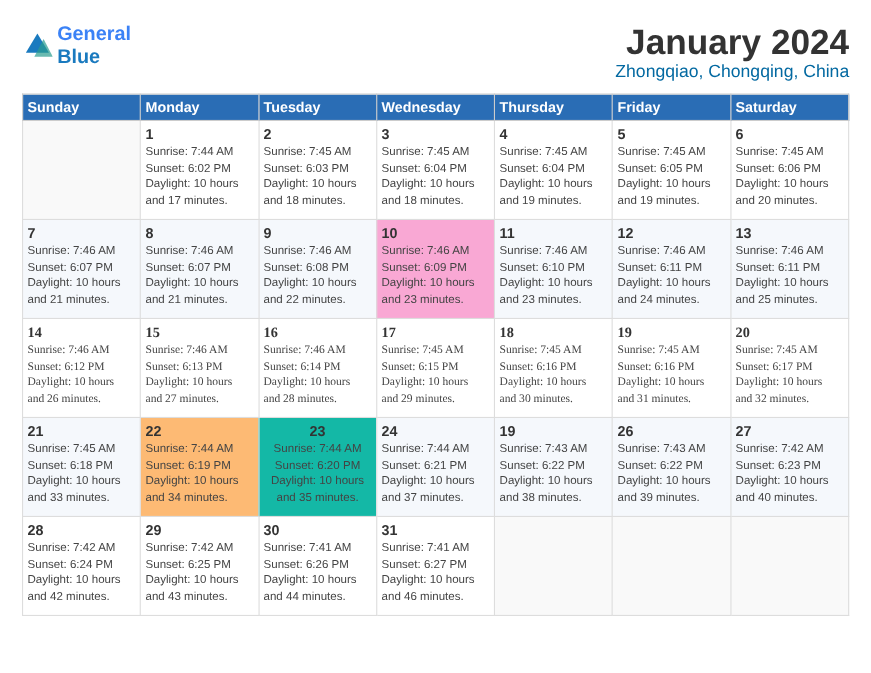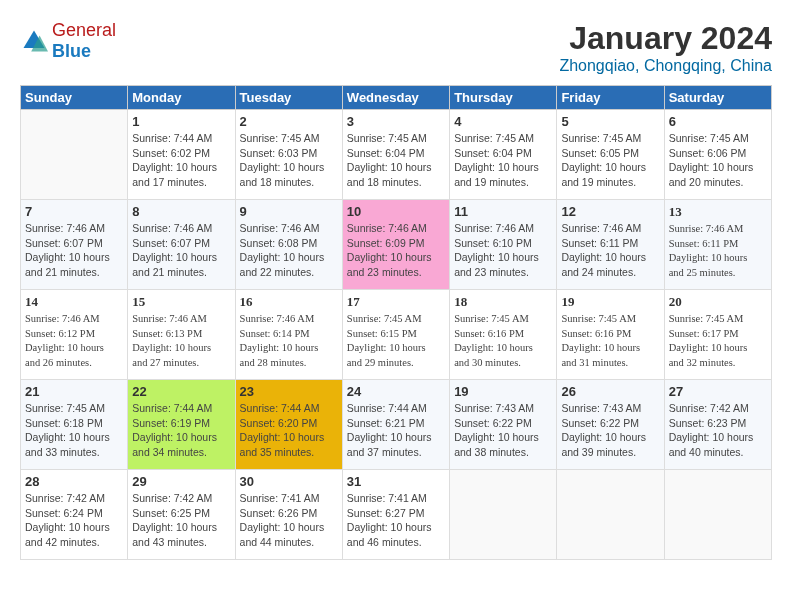--- a/index.html
+++ b/index.html
@@ -15,22 +15,22 @@
       justify-content: space-between;
       align-items: flex-start;
       margin-bottom: 10px;
     }
     .logo {
       display: flex;
       align-items: center;
     }
     .logo-text-general {
       font-size: 18px;
-      font-weight: normal;
-      color: #b91c1c;
+      font-weight: bold;
+      color: #3b82f6;
     }
     .logo-text-blue {
       font-size: 18px;
       font-weight: bold;
       color: #1a7abf;
     }
     .logo-icon {
       width: 28px;
       height: 28px;
       margin-right: 4px;
@@ -199,21 +199,21 @@
 Daylight: 10 hours
 and 23 minutes.</div>
         </td>
         <td style="background: rgb(245, 248, 252);">
           <div class="day-number">12</div>
           <div class="day-info" style="white-space: pre-line;">Sunrise: 7:46 AM
 Sunset: 6:11 PM
 Daylight: 10 hours
 and 24 minutes.</div>
         </td>
-        <td style="background: rgb(245, 248, 252); font-family: Liberation Serif, serif;">
+        <td style="background: rgb(245, 248, 252);">
           <div class="day-number">13</div>
           <div class="day-info" style="white-space: pre-line;">Sunrise: 7:46 AM
 Sunset: 6:11 PM
 Daylight: 10 hours
 and 25 minutes.</div>
         </td>
       </tr>
       <tr style="background: rgb(255, 255, 255); font-family: Liberation Serif, serif;">
         <td>
           <div class="day-number">14</div>
@@ -266,28 +266,28 @@
         </td>
       </tr>
       <tr style="background: rgb(245, 248, 252);">
         <td style="background: rgb(245, 248, 252);">
           <div class="day-number">21</div>
           <div class="day-info" style="white-space: pre-line;">Sunrise: 7:45 AM
 Sunset: 6:18 PM
 Daylight: 10 hours
 and 33 minutes.</div>
         </td>
-        <td style="background: #bef264;">
+        <td style="background: #fdba74;">
           <div class="day-number">22</div>
           <div class="day-info" style="white-space: pre-line;">Sunrise: 7:44 AM
 Sunset: 6:19 PM
 Daylight: 10 hours
 and 34 minutes.</div>
         </td>
-        <td style="background: #eab308;">
+        <td style="background: #14b8a6; text-align: center;">
           <div class="day-number">23</div>
           <div class="day-info" style="white-space: pre-line;">Sunrise: 7:44 AM
 Sunset: 6:20 PM
 Daylight: 10 hours
 and 35 minutes.</div>
         </td>
         <td style="background: rgb(245, 248, 252);">
           <div class="day-number">24</div>
           <div class="day-info" style="white-space: pre-line;">Sunrise: 7:44 AM
 Sunset: 6:21 PM

